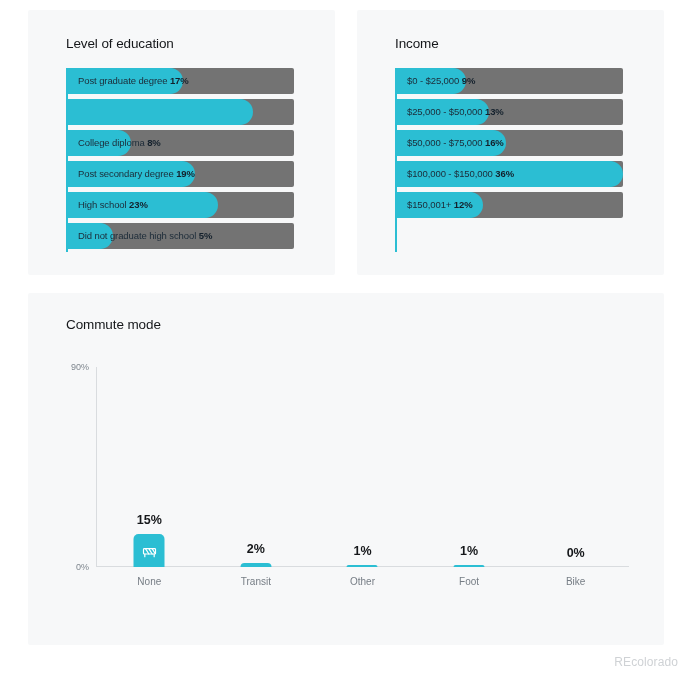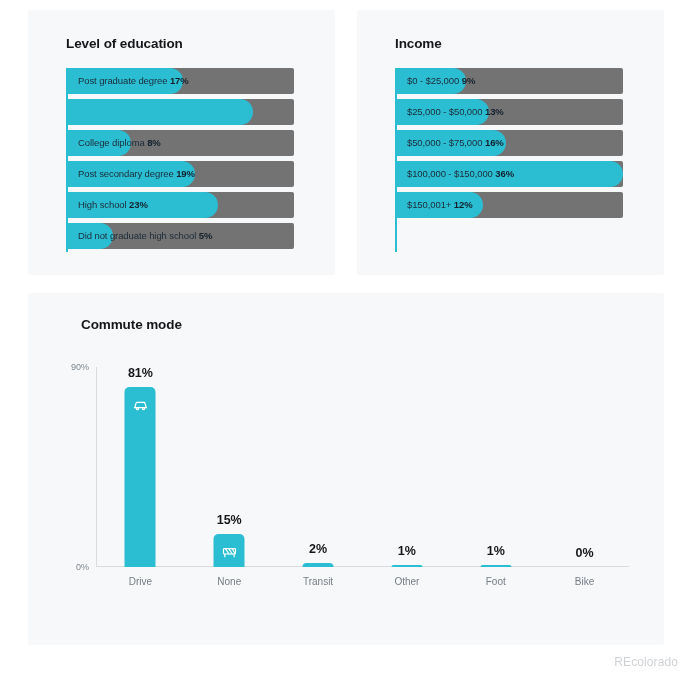--- a/index.html
+++ b/index.html
@@ -17,27 +17,27 @@
     background: #f7f8f9;
     border-radius: 2px;
   }
   #card-education { left: 28px;  top: 10px;  width: 307px; height: 265px; }
   #card-income    { left: 357px; top: 10px;  width: 307px; height: 265px; }
   #card-commute   { left: 28px;  top: 293px; width: 636px; height: 352px; }
 
   .card-title {
     position: absolute;
     font-size: 13.5px;
-    font-weight: bold;
+    font-weight: normal;
     color: #15171a;
     letter-spacing: -0.1px;
   }
   #card-education .card-title { left: 38px; top: 26px; }
   #card-income    .card-title { left: 38px; top: 26px; }
-  #card-commute   .card-title { left: 38px; top: 24px; margin-left: 15px; }
+  #card-commute   .card-title { left: 38px; top: 24px; }
 
   
   .hbar-chart {
     position: absolute;
     left: 38px;
     top: 58px;
     width: 228px;
   }
   .hbar-axis {
     position: absolute;
@@ -228,34 +228,20 @@
   <div class="card" id="card-commute">
     <div class="card-title">Commute mode</div>
   </div>
 
   <div id="vchart">
     <div id="vchart-axis-y"></div>
     <div id="vchart-axis-x"></div>
     <div class="ytick" id="ytick-top">90%</div>
     <div class="ytick" id="ytick-bottom">0%</div>
     <div class="vcols" id="vcols">
-        <div class="vcol">
-          <div class="vbar" style="height: 180px;">
-            <span class="vbar-icon" style="top: 10px;">
-              <svg viewBox="0 0 24 24" fill="none" stroke="currentColor" stroke-width="1.8" stroke-linecap="round" stroke-linejoin="round">
-                <path d="M4 16v-3l2-5h12l2 5v3"></path>
-                <path d="M3 16h18"></path>
-                <circle cx="7.5" cy="17.5" r="1.6"></circle>
-                <circle cx="16.5" cy="17.5" r="1.6"></circle>
-              </svg>
-            </span>
-          </div>
-          <div class="vbar-value" style="bottom: 187px;">81%</div>
-          <div class="vcat">Drive</div>
-        </div>
         <div class="vcol">
           <div class="vbar" style="height: 33.3px;">
             <span class="vbar-icon" style="top: 10px;">
               <svg viewBox="0 0 24 24" fill="none" stroke="currentColor" stroke-width="1.8" stroke-linecap="round" stroke-linejoin="round">
                 <rect x="3" y="7" width="18" height="8" rx="1.2"></rect>
                 <path d="M6 7l5 8M11 7l5 8M16 7l4 6.5"></path>
                 <path d="M5 15v4M19 15v4"></path>
               </svg>
             </span>
           </div>

